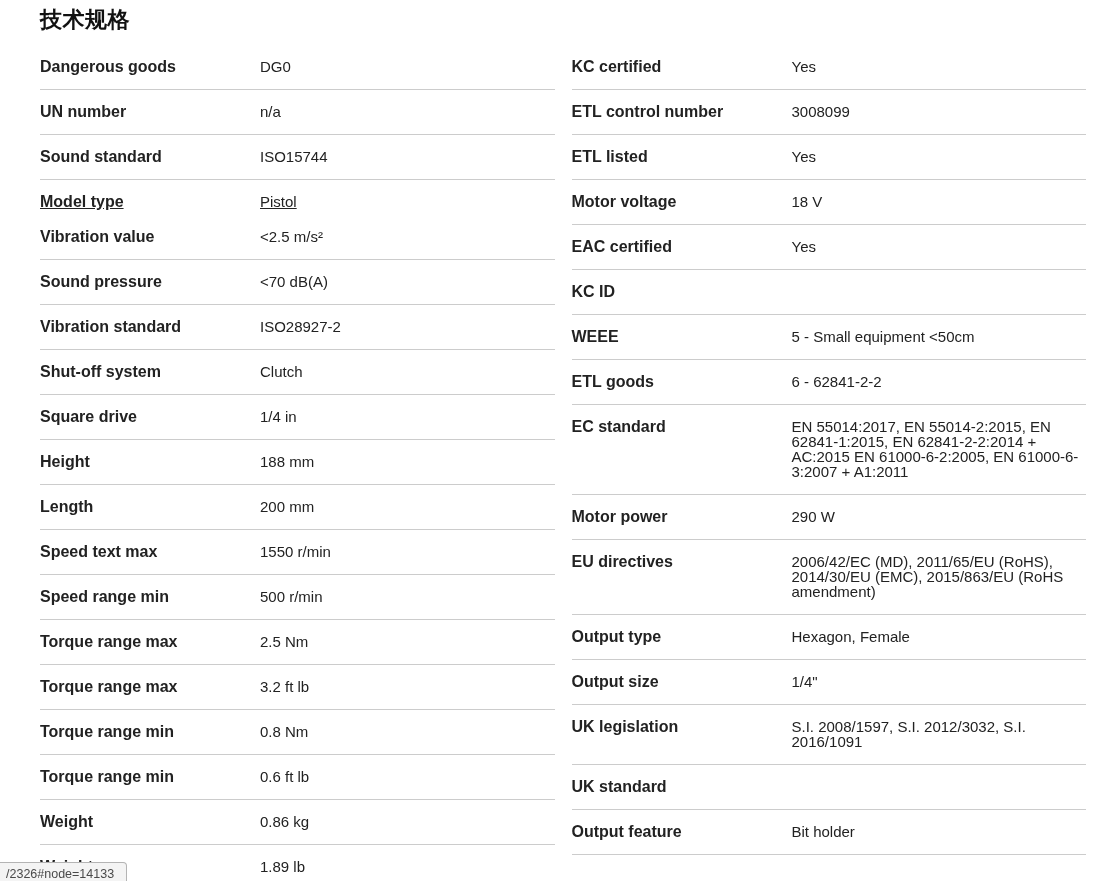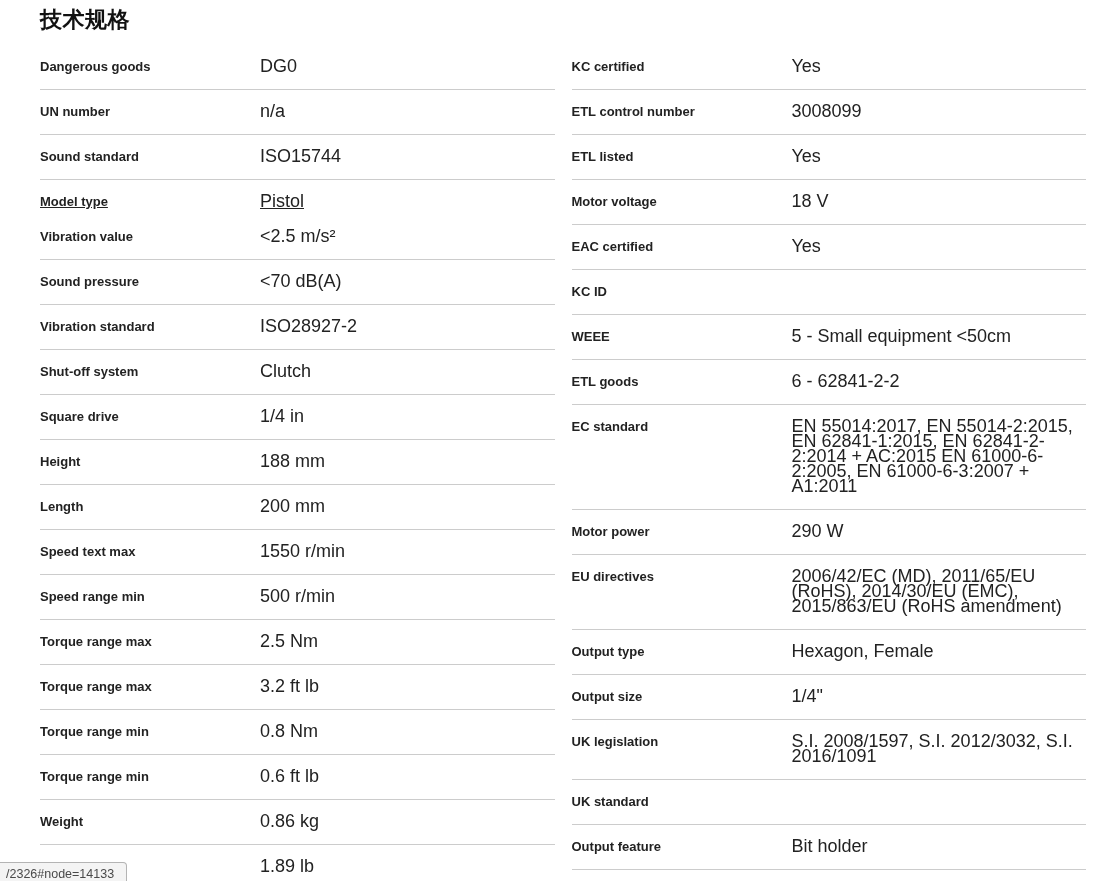--- a/index.html
+++ b/index.html
@@ -41,28 +41,28 @@
     border-bottom: none;
     padding-bottom: 10px;
     text-decoration: underline;
   }
   .spec-row.grouped-after {
     padding-top: 10px;
   }
   .spec-label {
     width: 220px;
     flex: 0 0 220px;
-    font-size: 13px;
+    font-size: 16px;
     font-weight: bold;
     line-height: 15px;
     color: #222222;
   }
   .spec-value {
     flex: 1 1 auto;
-    font-size: 18px;
+    font-size: 15px;
     font-weight: normal;
     line-height: 15px;
     color: #222222;
   }
   .status-bar {
     position: fixed;
     left: 0;
     bottom: -9px;
     background: #f4f4f4;
     border: 1px solid #b4b4b4;

